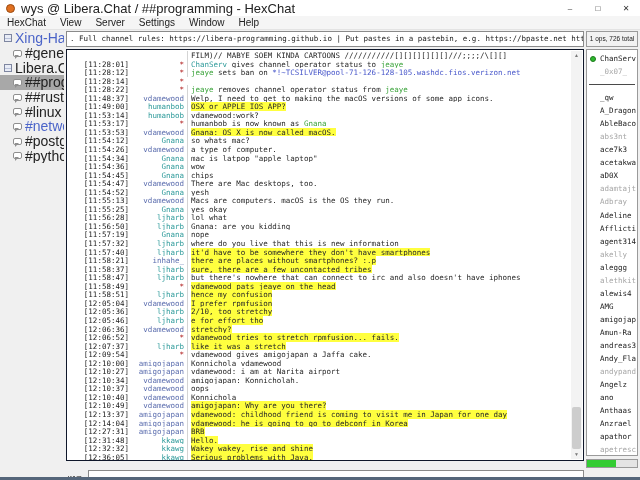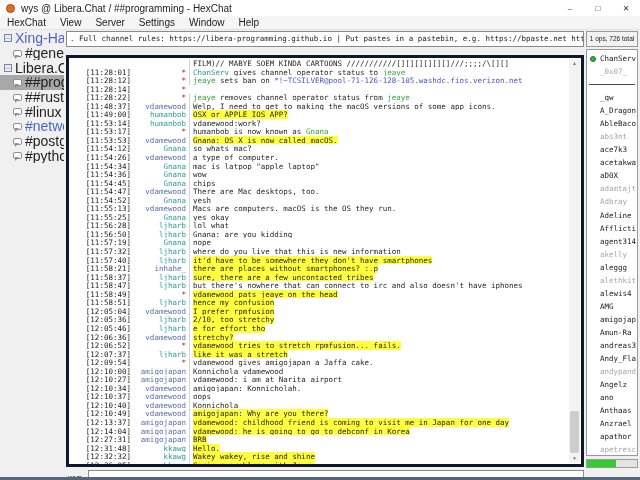--- a/index.html
+++ b/index.html
@@ -2,21 +2,21 @@
 <html><head>
 <meta charset="utf-8">
 <style>
   * { margin:0; padding:0; box-sizing:border-box; }
   html,body { width:640px; height:480px; overflow:hidden; }
   body { position:relative; background:#f0f0f0; font-family:"Liberation Sans", sans-serif; }
 
   
   .titlebar { position:absolute; left:0; top:0; width:640px; height:16px; background:#ffffff; display:flex; align-items:center; }
   .app-icon { width:9px; height:9px; border-radius:50%; background:#e07020; border:1px solid #9a4a10; margin:0 6px 0 6px; }
-  .title-text { font-size:10px; color:#222; flex:1; white-space:nowrap; overflow:hidden; }
+  .title-text { font-size:13px; color:#222; flex:1; white-space:nowrap; overflow:hidden; }
   .win-controls { display:flex; height:100%; }
   .win-btn { width:28px; height:100%; display:flex; align-items:center; justify-content:center; font-size:8px; color:#333; }
 
   
   .menubar { position:absolute; left:0; top:16px; width:640px; height:14px; background:#f5f5f5; border-bottom:1px solid #e3e3e3; display:flex; align-items:center; }
   .menu-item { font-size:10px; color:#222; padding:0 7px; }
 
   
   .tree { position:absolute; left:0; top:31px; width:64px; height:446px; background:#f0f0f0; overflow:hidden; }
   .tree-row { display:flex; align-items:center; height:14.7px; font-size:14px; color:#222; white-space:nowrap; overflow:hidden; }
@@ -25,21 +25,21 @@
   .icon-net { flex:none; width:8px; height:8px; margin-left:4px; margin-right:3px; border:1px solid #7e86a0; background:linear-gradient(to bottom,#e8ecf6 0 3px,#b9c2da 3px 4px,#e8ecf6 4px 100%); }
   .icon-bubble { flex:none; width:9px; height:7px; margin-left:13px; margin-right:3px; border:1px solid #8f8f8f; border-radius:2px; background:#ffffff; position:relative; }
   .icon-bubble::after { content:""; position:absolute; left:1px; bottom:-3px; border:2px solid transparent; border-top-color:#8f8f8f; border-left-color:#8f8f8f; width:0; height:0; }
   .tree-label { overflow:hidden; }
 
   
   .topicbar { position:absolute; left:66px; top:31px; width:518px; height:16px; background:#ffffff; border:1px solid #8a8a8a; font:7.5px "DejaVu Sans Mono", monospace; color:#1a1a1a; line-height:14px; padding-left:3px; white-space:nowrap; overflow:hidden; }
   .opsbox { position:absolute; left:586px; top:31px; width:52px; height:16px; background:#f2f2f2; border:1px solid #9a9a9a; font-size:6.5px; color:#222; text-align:center; line-height:14px; white-space:nowrap; overflow:hidden; }
 
   
-  .chatbox { position:absolute; left:66px; top:55px; width:518px; height:412px; background:#ffffff; border:3px solid #0f172a; overflow:hidden; }
+  .chatbox { position:absolute; left:66px; top:49px; width:518px; height:412px; background:#ffffff; border:1px solid #0f172a; overflow:hidden; }
   .chatlog { position:absolute; left:2px; top:1px; right:13px; bottom:0; overflow:hidden; }
   .chat-row { display:flex; height:8.55px; line-height:8.7px; font:7.5px "DejaVu Sans Mono", monospace; white-space:pre; }
   .c-time { flex:none; width:60px; color:#1c1c1c;text-align:right; }
   .c-nick { flex:none; width:58px; text-align:right; padding-right:3px; overflow:hidden; }
   .c-text { flex:1; border-left:1px solid #d4d4d4; padding-left:3px; color:#262626; overflow:hidden; }
   .hl { background:#ffff3f; }
 
   
   .v-scroll { position:absolute; right:1px; top:1px; bottom:1px; width:11px; background:#f3f3f3; }
   .scroll-arrow { position:absolute; left:0; width:11px; height:9px; font-size:5px; color:#7a7a7a; text-align:center; line-height:9px; }

